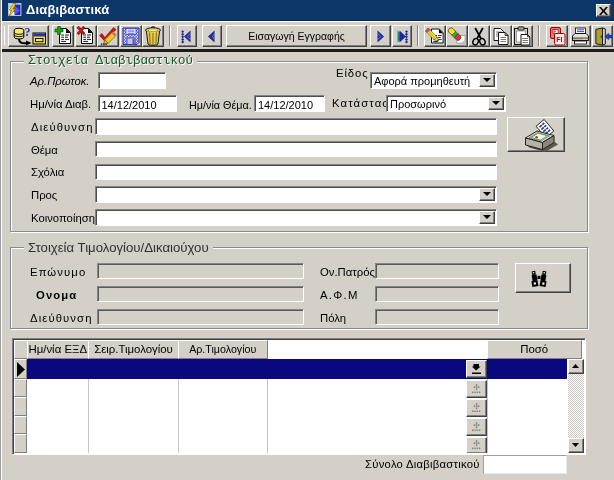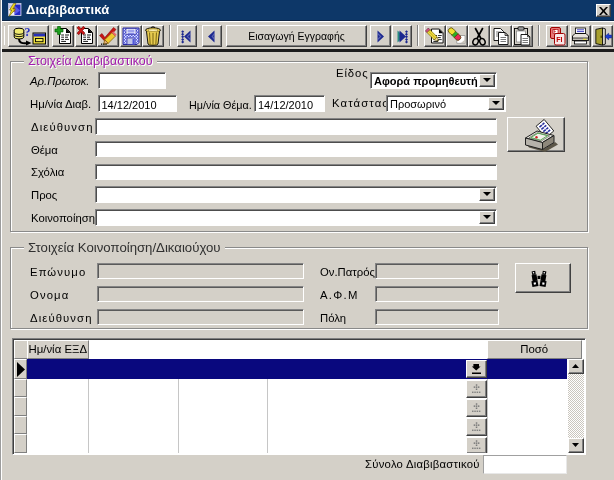--- a/index.html
+++ b/index.html
@@ -261,26 +261,26 @@
 <div class="ab raised tb" style="left:591.5px;top:25px;width:21px;height:22px;" id="tb-exit">
     <svg width="20" height="19" viewBox="0 0 20 19">
       <path d="M3,2 L10,0.5 L10,18.5 L3,17 Z" fill="#a8a030" stroke="#000" stroke-width="0.9"></path>
       <path d="M10,0.5 L13,1.5 L13,17.5 L10,18.5" fill="none" stroke="#000" stroke-width="0.9"></path>
       <rect x="8" y="8.5" width="1.3" height="2.5" fill="#504800"></rect>
       <path d="M12.5,9.5 L16.5,6 L16.5,8 L19.5,8 L19.5,11 L16.5,11 L16.5,13 Z" fill="#2040d0" stroke="#001080" stroke-width="0.5"></path>
     </svg>
   </div>
 
 <div class="ab group" style="left:10px;top:61px;width:578px;height:171px;">
-  <div class="gtitle" style="color:#a21caf;text-shadow:1px 1px 0 #ffffff;font-size:12.5px;">Στοιχεία Διαβιβαστικού</div>
+  <div class="gtitle" style="color:#14532d;text-shadow:1px 1px 0 #ffffff;font-size:12.5px;font-family:Liberation Mono, monospace;">Στοιχεία Διαβιβαστικού</div>
 </div>
 <div class="ab lbl" style="left:30px;top:75px;font-style:italic;">Αρ.Πρωτοκ.</div>
 <div class="ab sunken" style="left:97.5px;top:72px;width:68px;height:16.5px;"></div>
 <div class="ab lbl" style="left:336px;top:67px;letter-spacing:0.9px;">Είδος</div>
-<div class="ab sunken" style="left:370px;top:71.5px;width:127px;height:17px;font-weight:bold;">
+<div class="ab sunken" style="left:370px;top:71.5px;width:127px;height:17px;">
     <div class="intxt">Αφορά προμηθευτή</div>
     <div class="cbtn">
       <div class="arr"></div>
     </div>
   </div>
 <div class="ab lbl" style="left:30px;top:98px;">Ημ/νία Διαβ.</div>
 <div class="ab sunken intxt" style="left:97.5px;top:95px;width:79.5px;height:16.5px;">14/12/2010</div>
 <div class="ab lbl" style="left:189px;top:98.5px;font-size:10.8px;">Ημ/νία Θέμα.</div>
 <div class="ab sunken intxt" style="left:254px;top:95px;width:71px;height:16.5px;">14/12/2010</div>
 <div class="ab lbl" style="left:332px;top:97px;letter-spacing:1.1px;">Κατάσταση</div>
@@ -327,27 +327,27 @@
 <path d="M12.5,20 L24,13 L41,17.5 L29.5,24.5 Z" fill="#e6e4de" stroke="#202020" stroke-width="1"></path>
 <path d="M16,19.8 L24.4,14.7 L36.6,17.9 L28.2,23 Z" fill="#f2f0ea" stroke="#606058" stroke-width="0.7"></path>
 <path d="M17.8,19.6 L25,15.2 L34.6,17.7 L27.4,22.1 Z" fill="none" stroke="#4aa44a" stroke-width="0.9"></path>
 <circle cx="23.5" cy="19.2" r="1.2" fill="#cc2020"></circle>
 <path d="M12.5,20 L29.5,24.5 L29.5,31.5 L12.5,27 Z" fill="#b6b2aa" stroke="#202020" stroke-width="1"></path>
 <path d="M29.5,24.5 L41,17.5 L41,24.5 L29.5,31.5 Z" fill="#8e887c" stroke="#202020" stroke-width="1"></path>
 </svg>
   </div>
 
 <div class="ab group" style="left:10px;top:247px;width:578px;height:82px;">
-  <div class="gtitle" style="color:#303030;font-size:13.2px;">Στοιχεία Κοινοποίηση/Δικαιούχου</div>
+  <div class="gtitle" style="color:#303030;font-size:13.2px;">Στοιχεία Τιμολογίου/Δικαιούχου</div>
 </div>
 <div class="ab lbl" style="left:30px;top:266px;letter-spacing:1.1px;">Επώνυμο</div>
 <div class="ab gsunken" style="left:97px;top:263px;width:207px;height:16px;"></div>
 <div class="ab lbl" style="left:320px;top:266px;">Ον.Πατρός</div>
 <div class="ab gsunken" style="left:375px;top:263px;width:124px;height:16px;"></div>
-<div class="ab lbl" style="left:30px;top:288.5px;letter-spacing:1.1px;">Ονομα</div>
+<div class="ab lbl" style="left:36px;top:288.5px;letter-spacing:1.1px;font-weight:bold;">Ονομα</div>
 <div class="ab gsunken" style="left:97px;top:285.5px;width:207px;height:16px;"></div>
 <div class="ab lbl" style="left:320px;top:288.5px;letter-spacing:1.3px;">Α.Φ.Μ</div>
 <div class="ab gsunken" style="left:375px;top:285.5px;width:124px;height:16px;"></div>
 <div class="ab lbl" style="left:30px;top:311.5px;letter-spacing:1.1px;">Διεύθυνση</div>
 <div class="ab gsunken" style="left:97px;top:308.5px;width:207px;height:16px;"></div>
 <div class="ab lbl" style="left:320px;top:311.5px;">Πόλη</div>
 <div class="ab gsunken" style="left:375px;top:308.5px;width:124px;height:16px;"></div>
 <div class="ab raised tb" style="left:515px;top:263px;width:56px;height:30px;" id="btn-binoc">
     <svg width="20" height="18" viewBox="0 0 18 17" style="margin-right:9px;margin-top:1px;">
 <g fill="#000">
@@ -368,20 +368,22 @@
 <rect x="3.4" y="11.7" width="2" height="2" fill="#fff" transform="rotate(-10 5 9)"></rect>
 <rect x="12.8" y="11.7" width="2" height="2" fill="#fff" transform="rotate(10 13 9)"></rect>
 </svg>
   </div>
 
 <div class="ab" style="left:12px;top:338px;width:574px;height:117px;background:#ffffff;border:1px solid;border-color:#808080 #ffffff #ffffff #808080;box-shadow:inset 1px 1px 0 #404040;"></div>
 <div class="ab" id="grid" style="left:14px;top:340px;width:570px;height:113px;background:#ffffff;overflow:hidden;">
 
   <div class="ab rthin" style="left:0;top:0;width:13.5px;height:18.5px;"></div>
   <div class="ab rthin hc" style="left:12.5px;top:0;width:62.5px;height:18.5px;">Ημ/νία ΕΞΔ</div>
+  <div class="ab rthin hc" style="left:74px;top:0;width:91px;height:18.5px;">Σειρ.Τιμολογίου</div>
+  <div class="ab rthin hc" style="left:164px;top:0;width:89.5px;height:18.5px;font-size:10.7px;">Αρ.Τιμολογίου</div>
   <div class="ab rthin hc" style="left:472.5px;top:0;width:95.5px;height:18.5px;">Ποσό</div>
 
   <div class="ab rthin" style="left:0;top:18.5px;width:13px;height:20px;"><svg width="8" height="15" viewBox="0 0 8 15" style="margin:2px 0 0 2px">
         <path d="M0,0 L8,7.5 L0,15 Z" fill="#000"></path>
       </svg></div>
   <div class="ab rthin" style="left:0;top:38.5px;width:13px;height:18.5px;"></div>
   <div class="ab rthin" style="left:0;top:57px;width:13px;height:18.5px;"></div>
   <div class="ab rthin" style="left:0;top:75.5px;width:13px;height:18.5px;"></div>
   <div class="ab rthin" style="left:0;top:94px;width:13px;height:18.5px;"></div>
 

